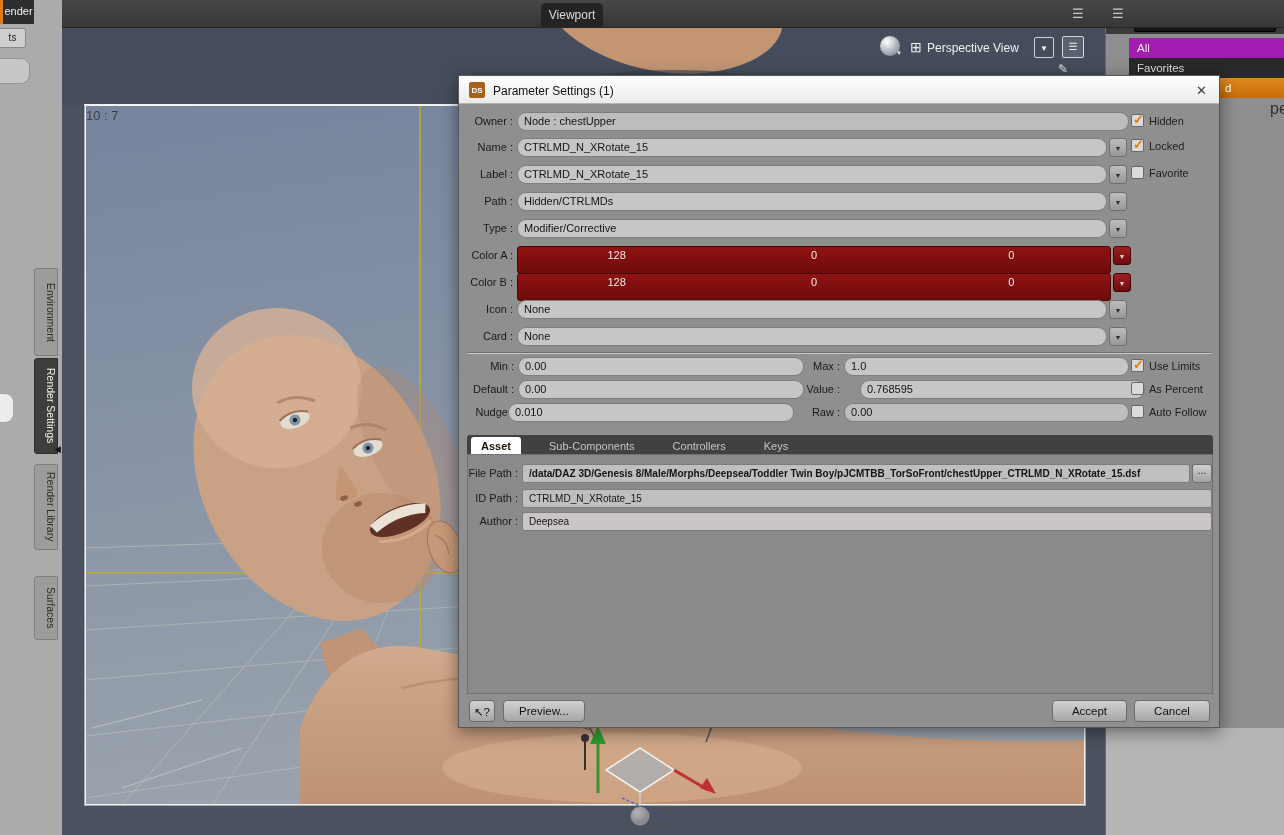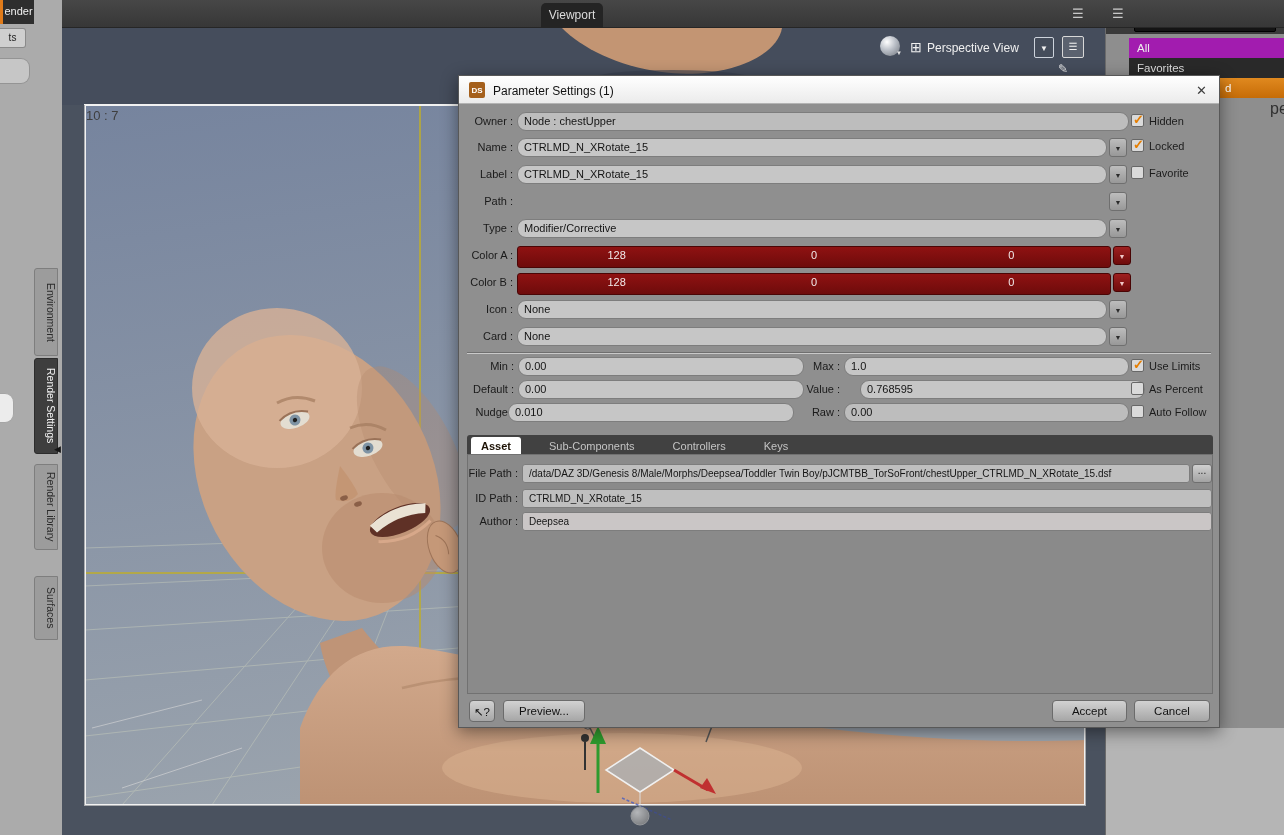--- a/index.html
+++ b/index.html
@@ -85,21 +85,21 @@
     font-size:11px; color:#1a1a1a; white-space:nowrap; }
   .pfield { position:absolute; left:50px; top:0; height:19px; background:#c6c6c6;
     border:1px solid #7d7d7d; border-radius:9px; font-size:11px; color:#141414;
     padding:2px 4px 0 6px; white-space:nowrap; overflow:hidden; }
   .pfield.disabled { background:#bdbdbd; }
   .wfull { width:612px; } .wdrop { width:590px; }
   .ddbtn { position:absolute; left:642px; top:0; width:18px; height:19px;
     background:linear-gradient(#bdbdbd,#989898); border:1px solid #6f6f6f; border-radius:3px;
     font-size:7px; color:#2c2c2c; text-align:center; padding-top:6px; cursor:pointer; }
   .ddbtn.red { left:646px; background:linear-gradient(#9e2020,#6e0b0b); border-color:#490404; color:#f0c9c9; }
-  .colorbar { position:absolute; left:50px; top:0; width:594px; height:22px;
+  .colorbar { position:absolute; left:50px; top:0; width:594px; height:28px;
     background:linear-gradient(#8f1212,#6e0b0b); border:1px solid #4a0505; border-radius:3px; display:flex; }
   .colorbar span { flex:1; text-align:center; color:#f2eaea; font-size:11px; padding-top:2px; }
 
   .sep { position:absolute; left:8px; right:8px; height:0;
     border-top:1px solid #6f6f6f; border-bottom:1px solid #c9c9c9; }
 
   .flag { position:absolute; left:672px; height:15px; display:flex; align-items:center; gap:5px; }
   .cb { width:13px; height:13px; background:#dadada; border:1px solid #676767; border-radius:2px;
     position:relative; cursor:pointer; flex:none; }
   .cb.checked::after { content:"✓"; color:#e67e00; font-weight:bold; font-size:13px;
@@ -307,20 +307,21 @@
     <span class="pfield wdrop">CTRLMD_N_XRotate_15</span>
     <span class="ddbtn">▼</span>
   </div>
   <div class="prow" style="top:89px">
     <span class="plabel">Label :</span>
     <span class="pfield wdrop">CTRLMD_N_XRotate_15</span>
     <span class="ddbtn">▼</span>
   </div>
   <div class="prow" style="top:116px">
     <span class="plabel">Path :</span>
+    <span class="pfield wdrop">Hidden/CTRLMDs</span>
     <span class="ddbtn">▼</span>
   </div>
   <div class="prow" style="top:143px">
     <span class="plabel">Type :</span>
     <span class="pfield wdrop">Modifier/Corrective</span>
     <span class="ddbtn">▼</span>
   </div>
   <div class="prow" style="top:170px">
     <span class="plabel">Color A :</span>
     <div class="colorbar">
@@ -400,21 +401,21 @@
   <div id="tabbar">
     <span class="ptab checked">Asset</span>
     <span class="ptab">Sub-Components</span>
     <span class="ptab">Controllers</span>
     <span class="ptab">Keys</span>
   </div>
 
   <div id="assetpanel">
     <div class="arow" style="top:9px">
       <span class="alabel">File Path :</span>
-      <span class="afield" style="width:668px;font-weight:normal">/data/DAZ 3D/Genesis 8/Male/Morphs/Deepsea/Toddler Twin Boy/pJCMTBB_TorSoFront/chestUpper_CTRLMD_N_XRotate_15.dsf</span>
+      <span class="afield" style="width:668px;font-weight:bold">/data/DAZ 3D/Genesis 8/Male/Morphs/Deepsea/Toddler Twin Boy/pJCMTBB_TorSoFront/chestUpper_CTRLMD_N_XRotate_15.dsf</span>
       <span id="browse-btn">...</span>
     </div>
     <div class="arow" style="top:34px">
       <span class="alabel">ID Path :</span>
       <span class="afield" style="width:690px">CTRLMD_N_XRotate_15</span>
     </div>
     <div class="arow" style="top:57px">
       <span class="alabel">Author :</span>
       <span class="afield" style="width:690px;background:#cac6c6">Deepsea</span>
     </div>

